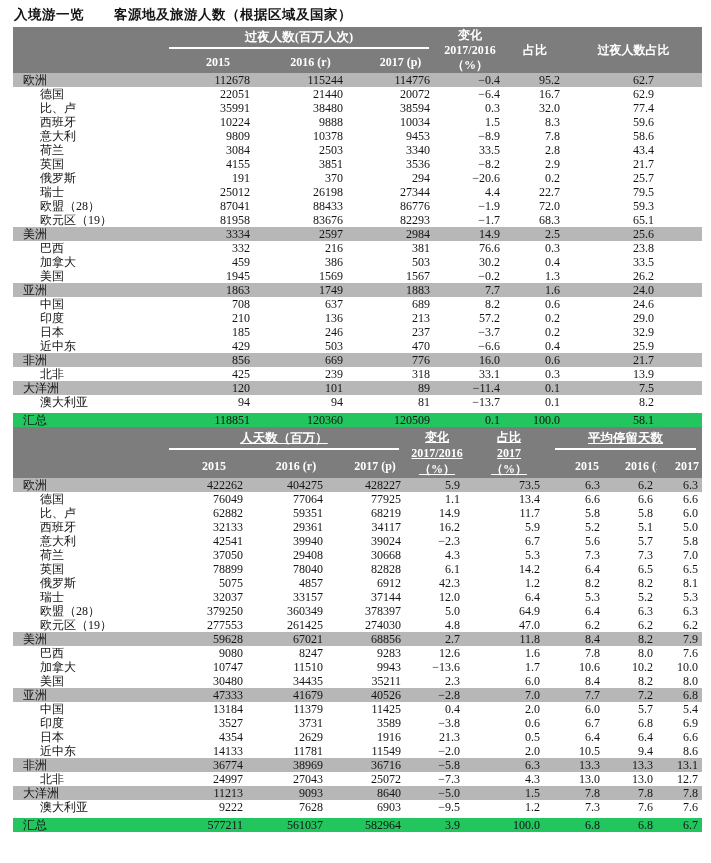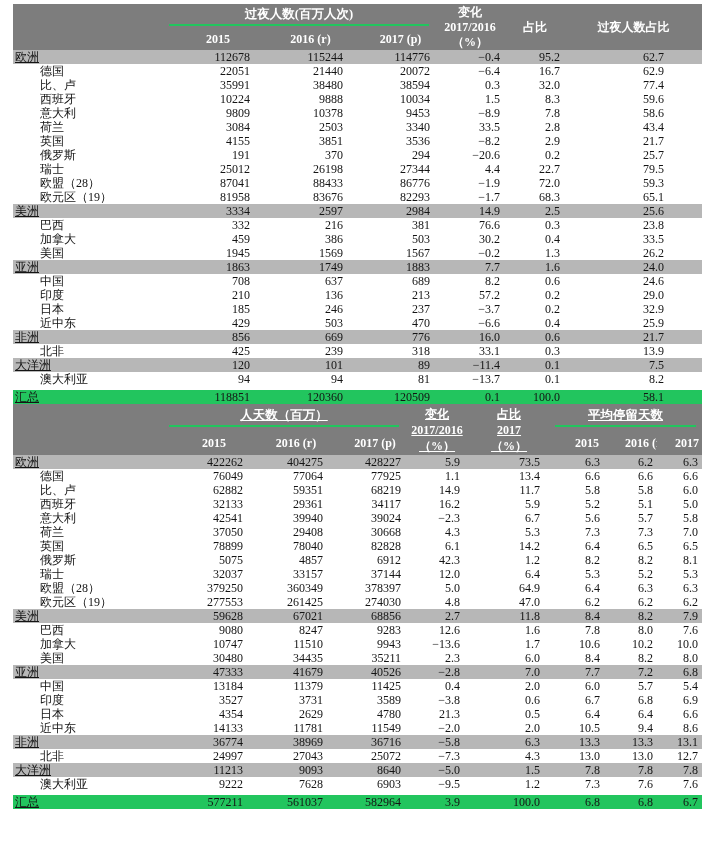--- a/index.html
+++ b/index.html
@@ -48,47 +48,50 @@
   .t1 thead tr.hr1 th { height: 24px; }
   .t1 thead tr.hr2 th { height: 22px; }
   .t2 thead tr.hr1 th { height: 26px; text-decoration: underline; }
   .t2 thead tr.hr2 th { height: 25px; }
 
   th.grp { vertical-align: bottom; }
   .grp-u {
     display: block;
     margin: 0 6px;
     padding-bottom: 3px;
-    border-bottom: 2px solid #22c55e;
+    border-bottom: 2px solid #ffffff;
     font-size: 12.5px;
   }
   .stk-line { display: block; line-height: 15px; }
   .t2 .stk-line { line-height: 16px; }
   th.yr { padding-left: 18px; }
 
   .t tbody td { height: 14px; }
   .t td.num { text-align: right; padding-right: 5px; }
-  .t1 td.num:last-child { padding-right: 38px; }
+  .t1 td.num:last-child { padding-right: 48px; }
   .t2 td.num { padding-right: 4px; }
   .t2 td.num:nth-child(5), .t2 td.num:nth-child(6) { padding-right: 9px; }
   .t2 td.num:nth-child(7) { padding-right: 7px; }
 
   .t td.label { text-align: left; }
   tr.row-country td.label { padding-left: 27px; }
-  tr.row-region td.label, tr.row-total td.label { padding-left: 2px; text-decoration: underline; }
+  tr.row-region td.label, tr.row-total td.label { padding-left: 10px; }
   tr.row-region { background: #b7b7b7; }
   tr.row-total  { background: #22c55e; }
   tr.row-total td { border-top: 4px solid #ffffff; }
 </style>
 </head>
 <body>
 
 <div class="page">
 
   <section class="sec1">
+    <div class="doc-title">
+      <span class="title-prefix">入境游一览</span><span class="title-main">客源地及旅游人数（根据区域及国家）</span>
+    </div>
 
     <table class="t t1">
       <colgroup>
         <col style="width:150px">
           <col style="width:92px">
           <col style="width:93px">
           <col style="width:87px">
         <col style="width:70px">
           <col style="width:60px">
           <col style="width:137px">
@@ -582,21 +585,21 @@
             <td class="num">−3.8</td>
             <td class="num">0.6</td>
             <td class="num">6.7</td>
             <td class="num">6.8</td>
             <td class="num">6.9</td>
           </tr>
           <tr class="row-country">
             <td class="label">日本</td>
             <td class="num">4354</td>
             <td class="num">2629</td>
-            <td class="num">4780</td>
+            <td class="num">1916</td>
             <td class="num">21.3</td>
             <td class="num">0.5</td>
             <td class="num">6.4</td>
             <td class="num">6.4</td>
             <td class="num">6.6</td>
           </tr>
           <tr class="row-country">
             <td class="label">近中东</td>
             <td class="num">14133</td>
             <td class="num">11781</td>

